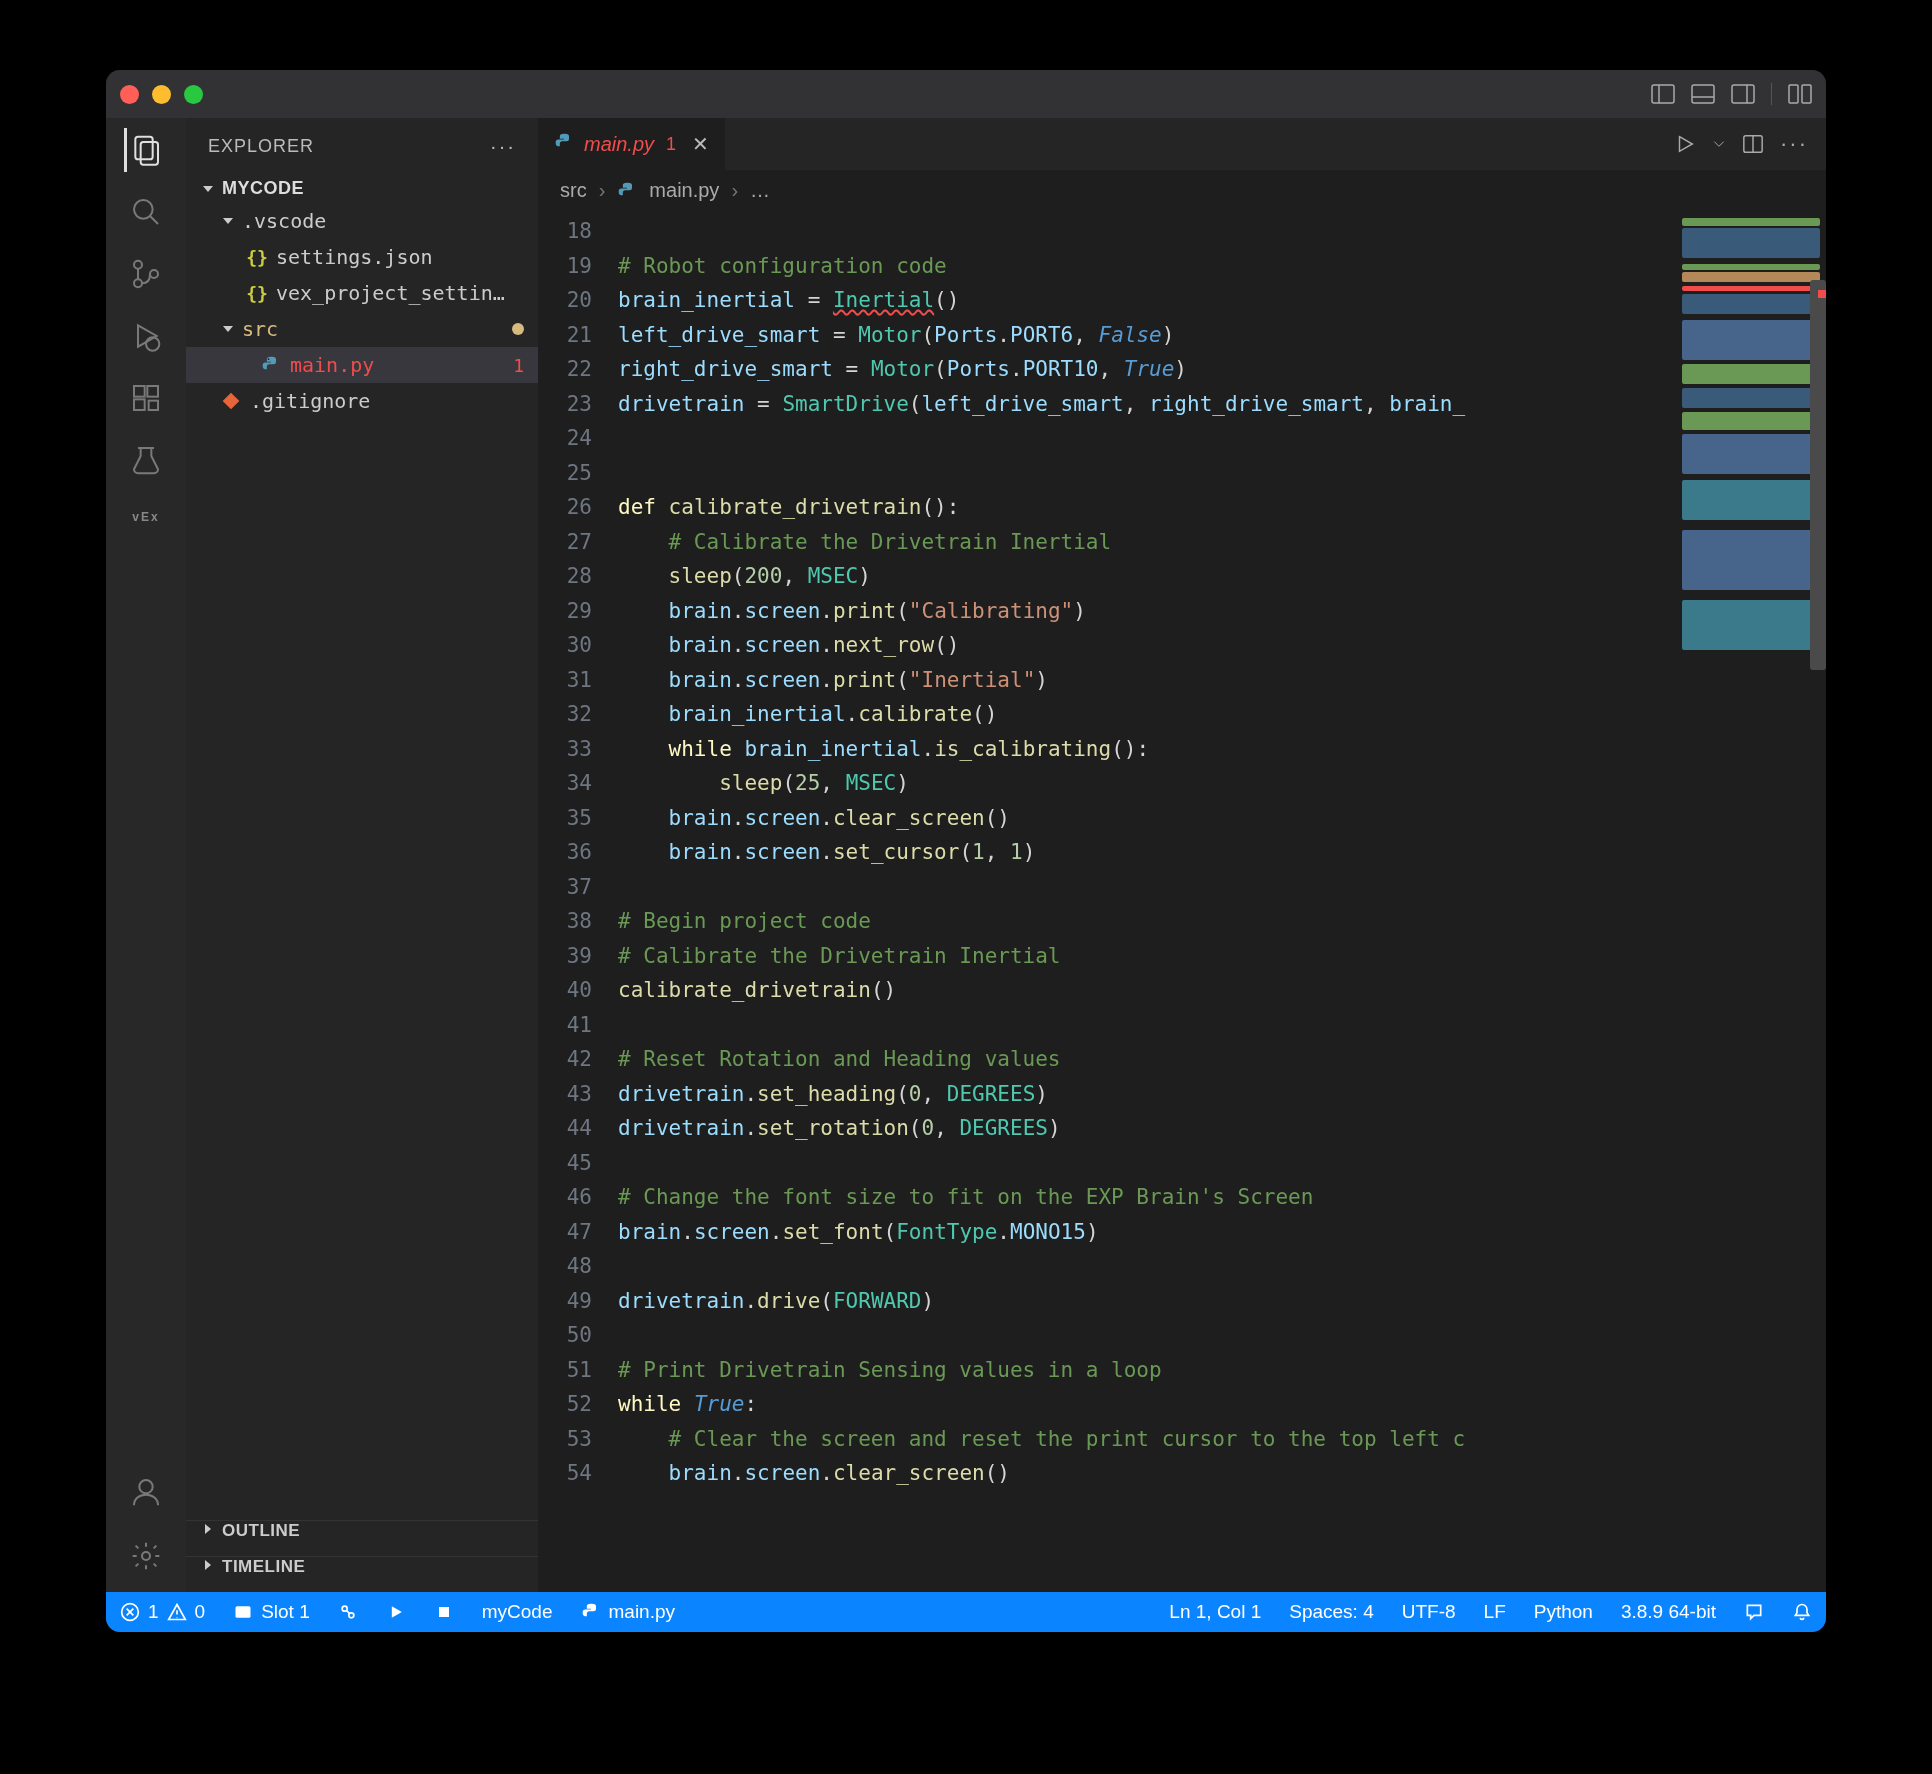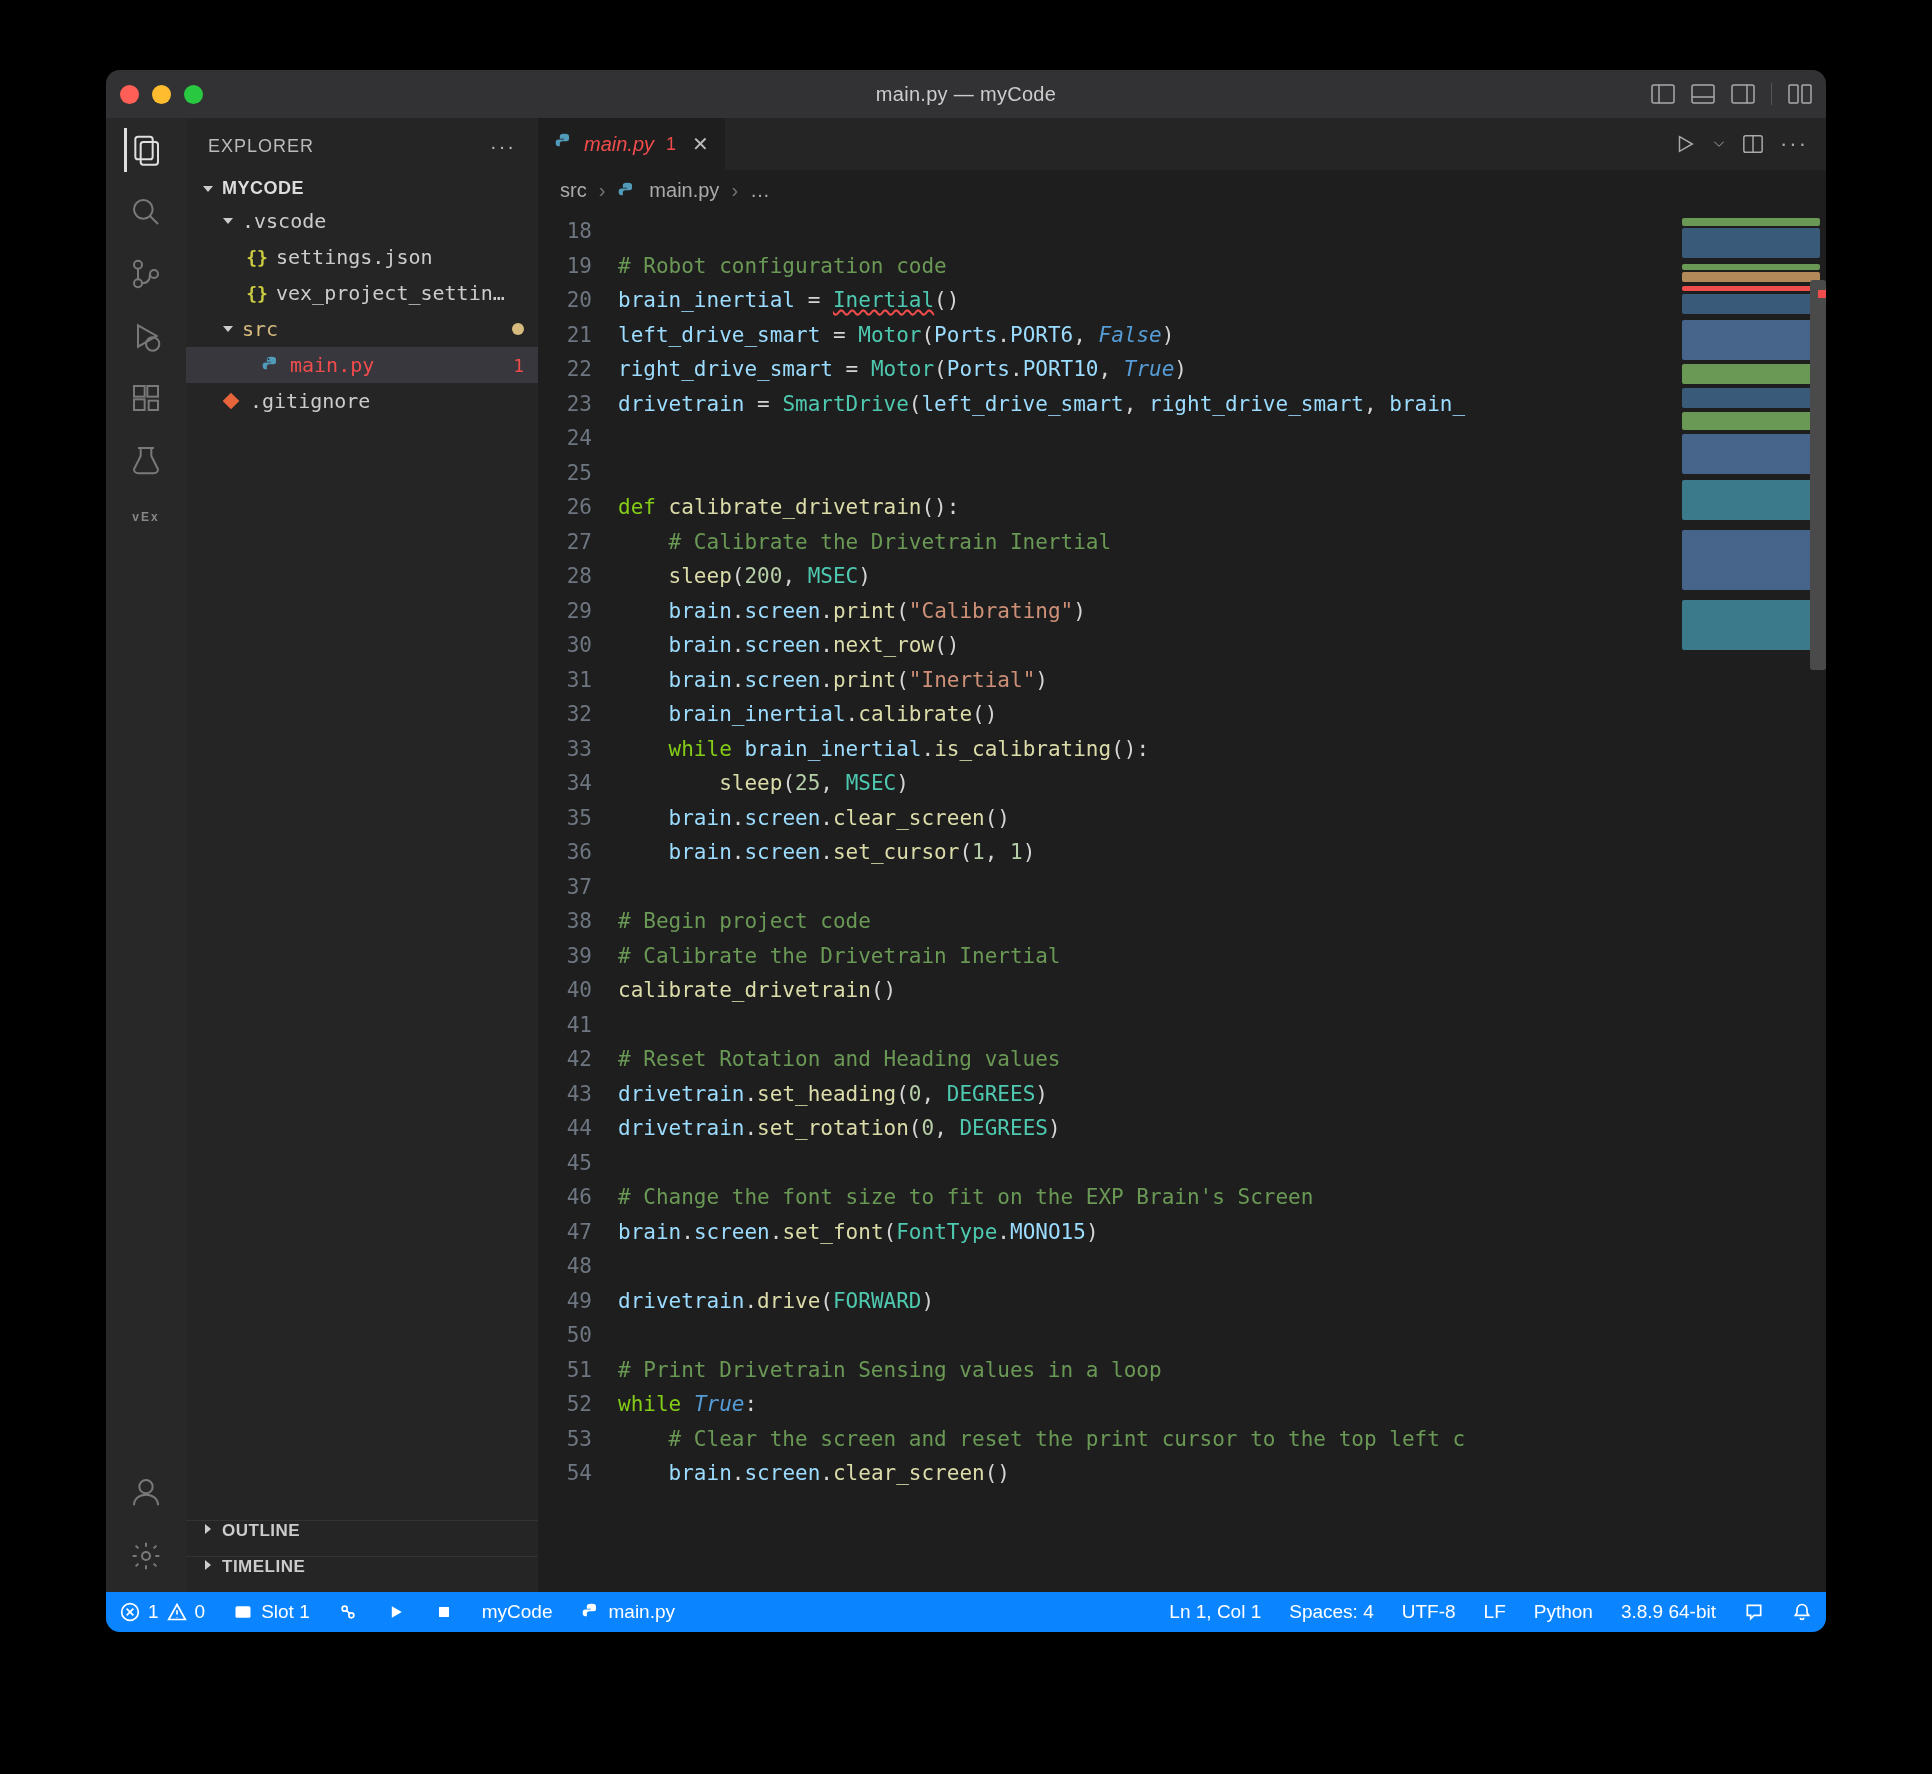--- a/index.html
+++ b/index.html
@@ -92,21 +92,21 @@
   .crumbs .sep{ color:#777; }
   .crumbs .ficon svg{ width:20px;height:20px; vertical-align:middle;}
   .crumbs .ell{ color:#aaa; }
   
   .code-wrap{ flex:1; display:flex; overflow:hidden; position:relative;}
   .gutter{ width:70px; text-align:right; padding:4px 16px 4px 0; color:#6e7681; font-family:"SF Mono","Menlo","Consolas",monospace; font-size:21px; line-height:34.5px; user-select:none;}
   .code{
     flex:1; padding:4px 0 4px 10px; font-family:"SF Mono","Menlo","Consolas",monospace;
     font-size:21px; line-height:34.5px; white-space:pre; overflow:hidden; color:#d4d4d4;
   }
-  .tok-cm{ color:#6a9955; } .tok-kw{ color:#84cc16; } .tok-fn{ color:#dcdcaa; }
+  .tok-cm{ color:#6a9955; } .tok-kw{ color:#fef9c3; } .tok-fn{ color:#dcdcaa; }
   .tok-cls{ color:#4ec9b0; } .tok-str{ color:#ce9178; } .tok-num{ color:#b5cea8; }
   .tok-const{ color:#569cd6;font-style:italic; } .tok-var{ color:#9cdcfe; } .tok-err{ text-decoration: underline wavy #f14c4c; margin-top: 10px; }
   
   .minimap{ position:absolute; top:0; right:0; width:150px; height:100%; background:#1e1e1e; }
   .mm-block{ position:absolute; left:6px; right:6px; border-radius:2px; }
   .mm-scroll{ position:absolute; right:0; width:16px; background:#4a4a4a; border-radius:3px;}
   
   .status{ height:40px; background:#0a84ff; color:#fff; display:flex; align-items:center; font-size:19px; }
   .status .seg{ padding:0 14px; display:flex; align-items:center; gap:8px; white-space:nowrap;}
   .status svg{ width:20px; height:20px; stroke:#fff; fill:none; stroke-width:2;}
@@ -120,21 +120,20 @@
 <body>
 
 <div class="window">
 
   <div class="titlebar">
     <div class="traffic">
       <div class="tl-dot tl-red"></div>
       <div class="tl-dot tl-yel"></div>
       <div class="tl-dot tl-grn"></div>
     </div>
-    <div class="titlebar-center">main.py — myCode</div>
     <div class="titlebar-right">
       <svg class="tb-icon" viewBox="0 0 24 20">
           <rect x="1" y="1" width="22" height="18" rx="2"></rect>
           <line x1="8" y1="1" x2="8" y2="19"></line>
         </svg>
       <svg class="tb-icon" viewBox="0 0 24 20">
           <rect x="1" y="1" width="22" height="18" rx="2"></rect>
           <line x1="1" y1="13" x2="23" y2="13"></line>
         </svg>
       <svg class="tb-icon" viewBox="0 0 24 20">

